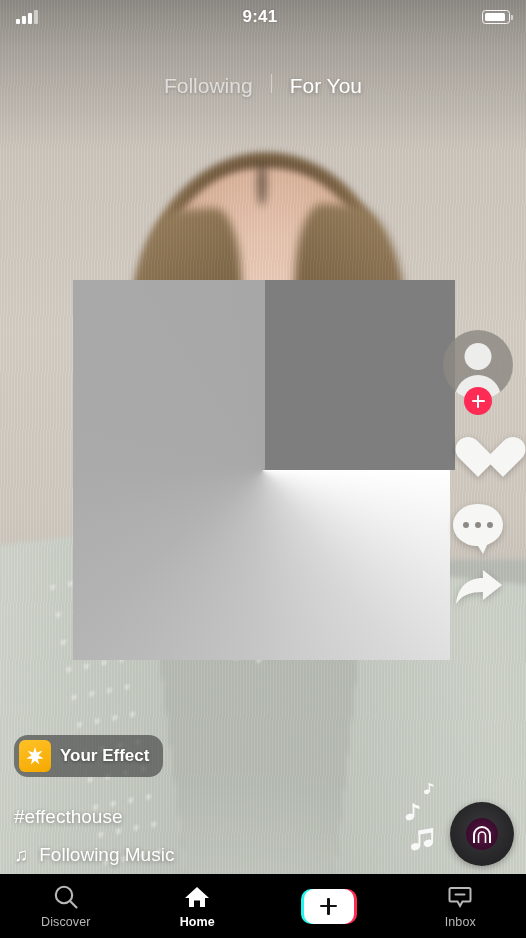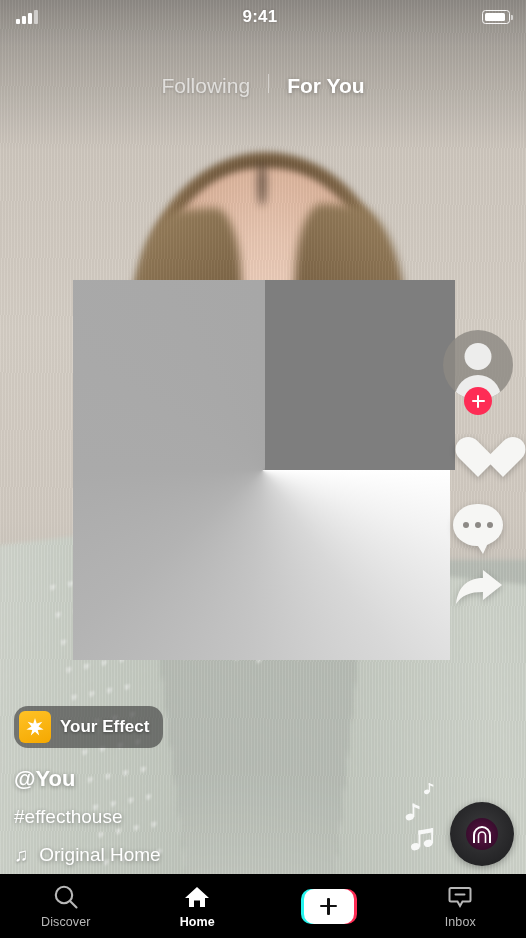--- a/index.html
+++ b/index.html
@@ -284,21 +284,21 @@
     z-index: 30;
   }
   .tab {
     font-size: 21px;
     color: rgba(255,255,255,.66);
     text-shadow: 0 1px 3px rgba(0,0,0,.2);
     cursor: pointer;
   }
   .tab.active {
     color: #fff;
-    font-weight: bold;
+    font-weight: normal;
     text-shadow: 0 1px 4px rgba(0,0,0,.3);
   }
   .tab-sep {
     width: 1px; height: 19px;
     background: rgba(255,255,255,.45);
   }
 
   
   #action-rail {
     position: absolute;
@@ -464,21 +464,21 @@
   }
   .user-handle {
     margin-top: 18px;
     color: #fff;
     font-size: 22px;
     font-weight: bold;
     text-shadow: 0 1px 4px rgba(0,0,0,.38);
     cursor: pointer;
   }
   .caption {
-    margin-top: 14px;
+    margin-top: 29px;
     color: #fff;
     font-size: 19px;
     text-shadow: 0 1px 4px rgba(0,0,0,.38);
     cursor: pointer;
   }
   .music-row {
     margin-top: 16px;
     display: flex;
     align-items: center;
     gap: 11px;
@@ -666,27 +666,26 @@
     <div id="effect-badge">
       <div class="effect-icon">
         <svg viewBox="0 0 24 24" width="22" height="22">
           <path d="M12 2.2 L13.9 8.3 L20 6.4 L15.9 11.4 L21.4 14.8 L15 15.4 L16.6 21.4
                    L12 17.2 L7.4 21.4 L9 15.4 L2.6 14.8 L8.1 11.4 L4 6.4 L10.1 8.3 Z" fill="#ffffff"></path>
         </svg>
       </div>
       <div class="effect-label">Your Effect</div>
     </div>
 
-    <div class="user-handle">@You</div>
 
     <div class="caption">#effecthouse</div>
 
     <div class="music-row">
       <span class="note-glyph">♫</span>
-      <span class="music-title">Original Home</span>
+      <span class="music-title">Following Music</span>
     </div>
   </div>
 
   <div id="bottom-nav">
 
     <div class="nav-item">
       <div class="nav-icon">
         <svg width="26" height="26" viewBox="0 0 26 26">
           <circle cx="11" cy="11" r="8.2" fill="none" stroke="#b8b8b8" stroke-width="2.1"></circle>
           <line x1="17" y1="17" x2="23.5" y2="23.5" stroke="#b8b8b8" stroke-width="2.1" stroke-linecap="round"></line>

